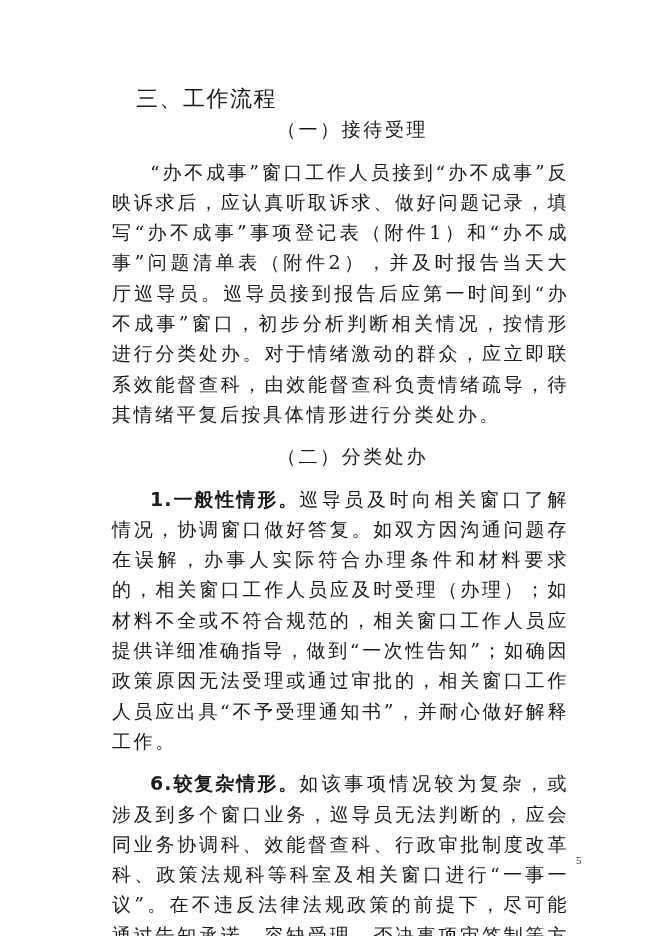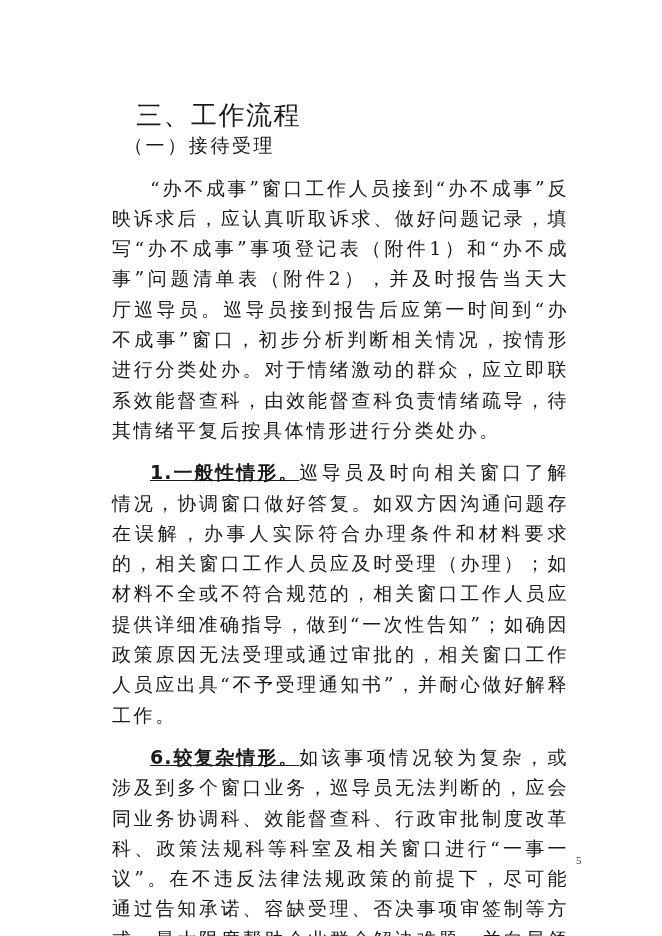--- a/index.html
+++ b/index.html
@@ -3,32 +3,33 @@
 <meta charset="utf-8">
 <style>
   html, body { margin: 0; padding: 0; background: #ffffff; }
   body { width: 662px; height: 936px; position: relative; overflow: hidden; }
   .page {
     position: absolute; left: 100px; top: 84px; width: 481px;
     font-family: "DejaVu Serif", "Liberation Serif", serif;
     font-size: 19px; color: #1a1a1a; line-height: 30.3px;
     letter-spacing: 2.6px;
   }
-  .h1 { font-family: Liberation Sans, sans-serif; font-size: 26px; padding-left: 36px; letter-spacing: 1.5px; margin-top: 16px; }
-  .h2 { padding-left: 24px; }
+  .h1 { font-family: Liberation Serif, serif; font-size: 22px; padding-left: 36px; letter-spacing: 1.5px; }
+  .h2 { padding-left: 24px; text-align: center; }
   .p { text-indent: 38px; text-align: justify; margin: 12px; }
-  .b { font-family: "DejaVu Sans", "Liberation Sans", sans-serif; font-weight: bold; letter-spacing: 1px; text-decoration: underline; }
+  .b { font-family: "DejaVu Sans", "Liberation Sans", sans-serif; font-weight: bold; letter-spacing: 1px; }
   .pagenum {
     position: absolute; left: 576px; top: 854px;
     font-family: "Liberation Serif", serif; font-size: 11px; color: #333;
   }
 </style>
 </head>
 <body>
 
 <div class="page">
   <div class="h1">三、工作流程</div>
   <div class="h2">（一）接待受理</div>
   <p class="p">“办不成事”窗口工作人员接到“办不成事”反映诉求后，应认真听取诉求、做好问题记录，填写“办不成事”事项登记表（附件1）和“办不成事”问题清单表（附件2），并及时报告当天大厅巡导员。巡导员接到报告后应第一时间到“办不成事”窗口，初步分析判断相关情况，按情形进行分类处办。对于情绪激动的群众，应立即联系效能督查科，由效能督查科负责情绪疏导，待其情绪平复后按具体情形进行分类处办。</p>
+  <div class="h2">（二）分类处办</div>
   <p class="p"><span class="b">1.一般性情形。</span><span>巡导员及时向相关窗口了解情况，协调窗口做好答复。如双方因沟通问题存在误解，办事人实际符合办理条件和材料要求的，相关窗口工作人员应及时受理（办理）；如材料不全或不符合规范的，相关窗口工作人员应提供详细准确指导，做到“一次性告知”；如确因政策原因无法受理或通过审批的，相关窗口工作人员应出具“不予受理通知书”，并耐心做好解释工作。</span></p>
   <p class="p"><span class="b">6.较复杂情形。</span><span>如该事项情况较为复杂，或涉及到多个窗口业务，巡导员无法判断的，应会同业务协调科、效能督查科、行政审批制度改革科、政策法规科等科室及相关窗口进行“一事一议”。在不违反法律法规政策的前提下，尽可能通过告知承诺、容缺受理、否决事项审签制等方式，最大限度帮助企业群众解决难题，并向局领导汇报；如确因政策原因无法受理或通过审批的，相关窗口工作人员应出具“不予受理通知书”，并耐心做好解释工作。</span></p>
 </div>
 <div class="pagenum">5</div>
 
 </body></html>

